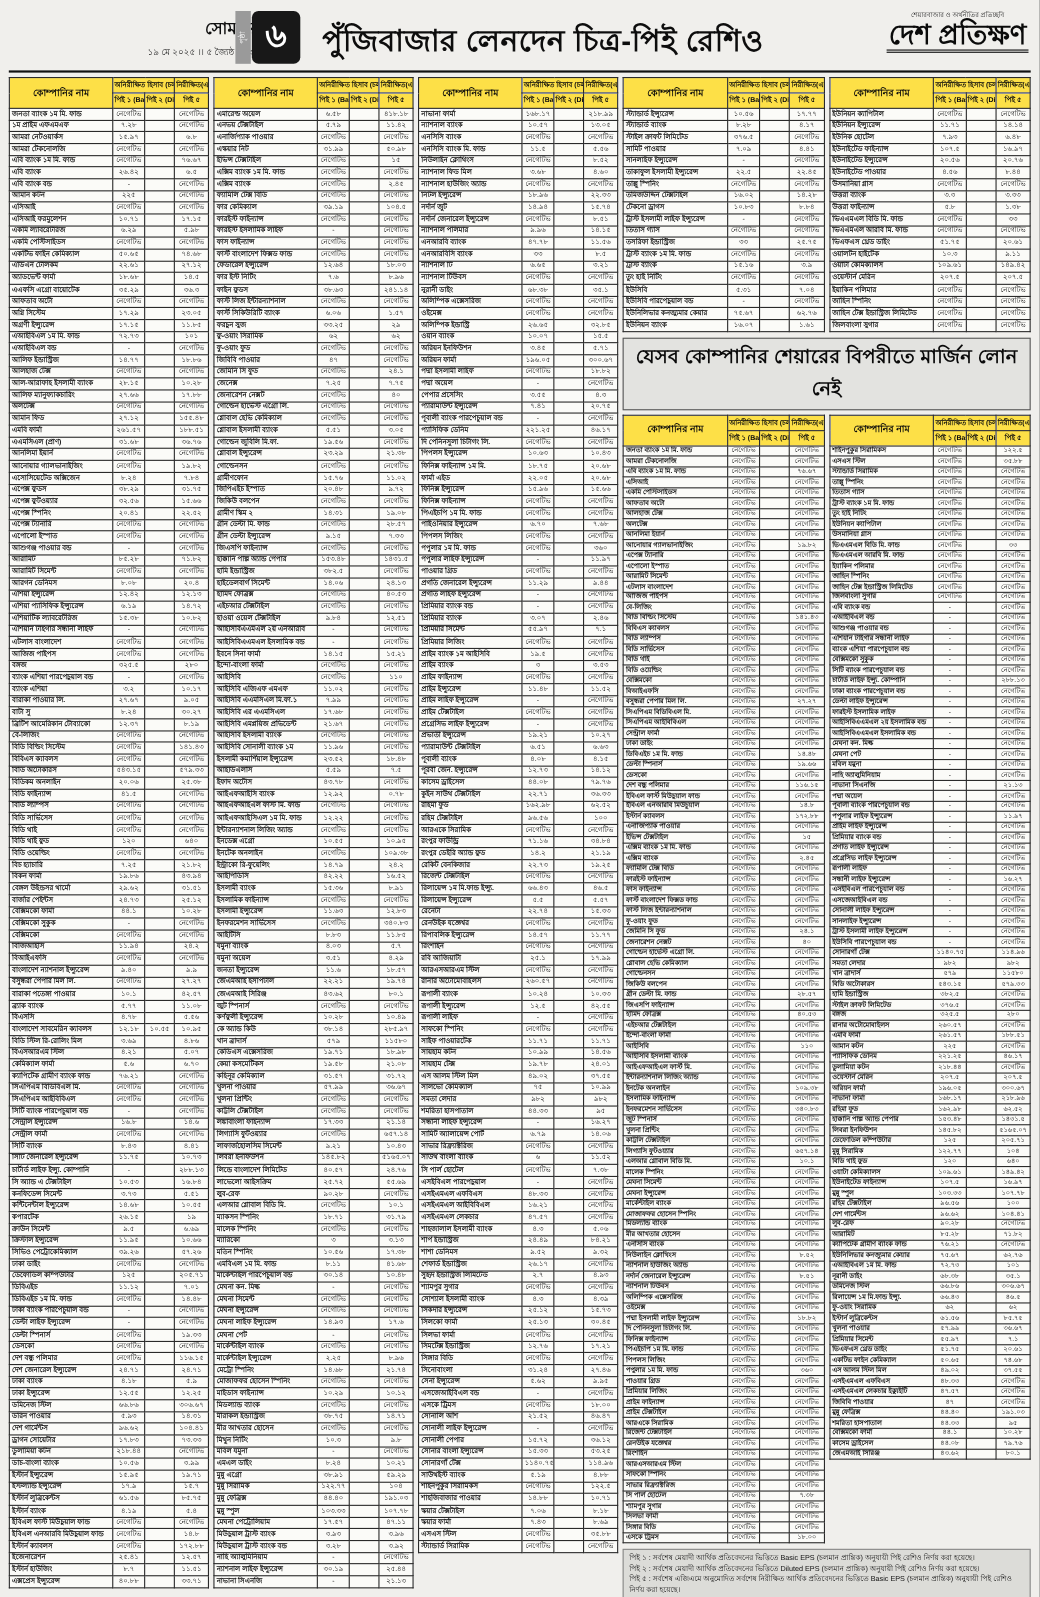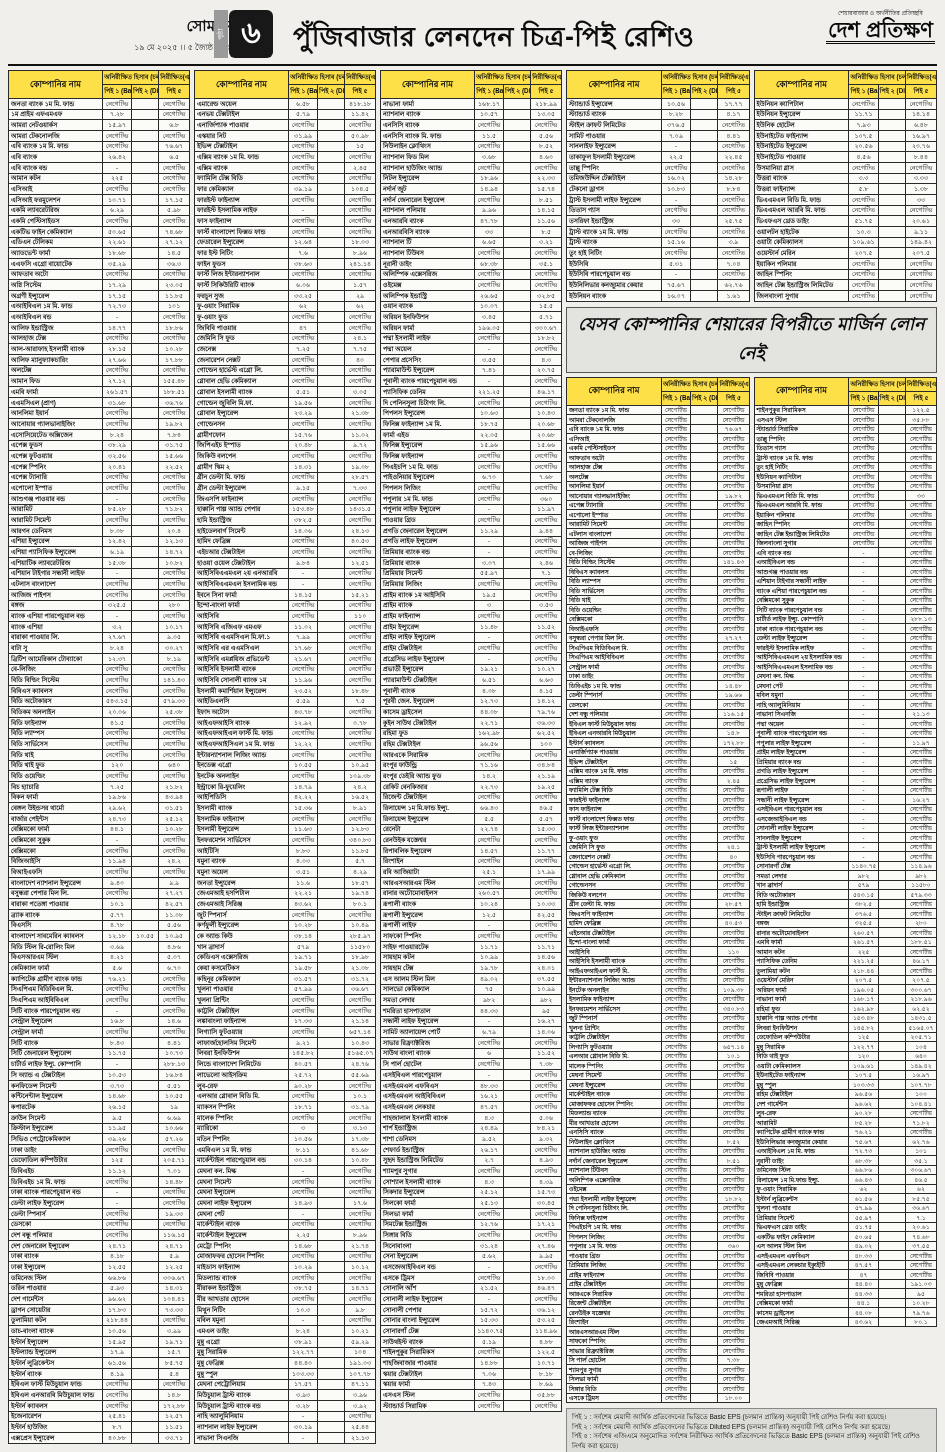--- a/index.html
+++ b/index.html
@@ -9,38 +9,38 @@
   .dateblock{position:absolute;left:118px;top:8px;text-align:right;width:110px;}
   .weekday{font-size:15px;font-weight:bold;color:#111;}
   .dateline{font-size:8px;color:#222;margin-top:2px;white-space:nowrap;}
   .pgstrip{position:absolute;left:206px;top:4px;width:14px;height:48px;background:#9a9a9a;color:#fff;display:flex;align-items:center;justify-content:center;}
   .pgstrip span{transform:rotate(-90deg);font-size:7px;white-space:nowrap;}
   .pgbox{position:absolute;left:221px;top:4px;width:44px;height:48px;background:#181818;border-radius:6px;color:#fff;
          display:flex;align-items:center;justify-content:center;font-size:30px;font-weight:bold;}
   .bigtitle{position:absolute;left:285px;top:10px;font-size:27px;font-weight:800;color:#0d0d0d;letter-spacing:.5px;}
   .logo{position:absolute;right:2px;top:2px;text-align:center;}
   .logo .tag{font-size:6px;color:#222;}
-  .logo .nm{font-size:21px;font-weight:800;color:#0a0a0a;border-bottom:3px double #0a0a0a;line-height:1.05;padding:0 2px;}
+  .logo .nm{font-size:25px;font-weight:800;color:#0a0a0a;border-bottom:3px double #0a0a0a;line-height:1.05;padding:0 2px;}
   
   .cols{position:absolute;left:8px;right:8px;top:70px;display:flex;gap:4px;align-items:flex-start;}
   .col{width:182px;flex:0 0 182px;}
   .rightpane{flex:1;min-width:0;}
   .rp-top{display:flex;gap:4px;}
   .rp-top .half{flex:1;min-width:0;}
   table.petable{width:100%;border-collapse:collapse;table-layout:fixed;background:#fbfbf8;}
   table.petable th,table.petable td{border:1px solid #2a2a2a;color:#0b0b0b;overflow:hidden;white-space:nowrap;}
   table.petable th{font-size:6.3px;font-weight:bold;text-align:center;padding:1px;background:#fde047;}
   table.petable th.cname{font-size:8.5px;}
   table.petable td{font-size:6.3px;line-height:1;padding:1.7px 2px;}
   table.petable td.nm{text-align:left;font-weight:bold;}
   table.petable td.num{text-align:center;}
   table.margintbl td{font-size:6px;padding:1.25px 2px;}
   col.c-name{width:52%;} col.c-pe1{width:16%;} col.c-pe2{width:15%;} col.c-pe5{width:17%;}
   .marginhead{margin:5px 0 4px 0;background:#e3e3e0;border:1px solid #555;text-align:center;
-              font-size:17.5px;font-weight:800;color:#0a0a0a;padding:3px 0;letter-spacing:.3px;font-style:italic;}
+              font-size:17.5px;font-weight:800;color:#0a0a0a;padding:3px 0;letter-spacing:.3px;}
   .footnotes{margin-top:5px;background:#dcdcd8;border:1px solid #888;padding:3px 5px;}
   .footnotes div{font-size:6.6px;color:#111;line-height:1.45;}
 </style>
 </head>
 <body>
 
 <div class="page">
 
   <div class="mast">
     <div class="dateblock">

